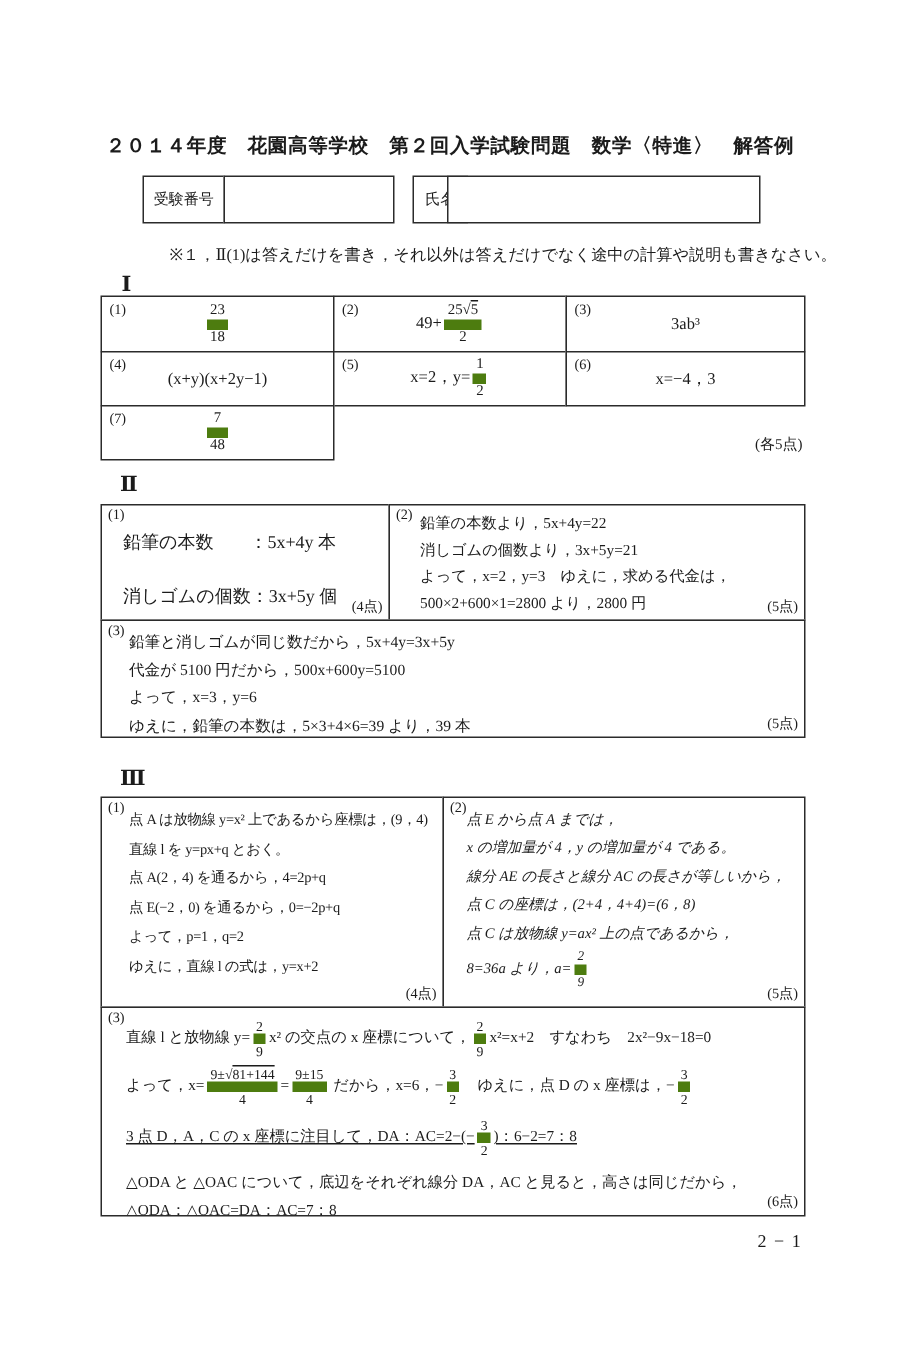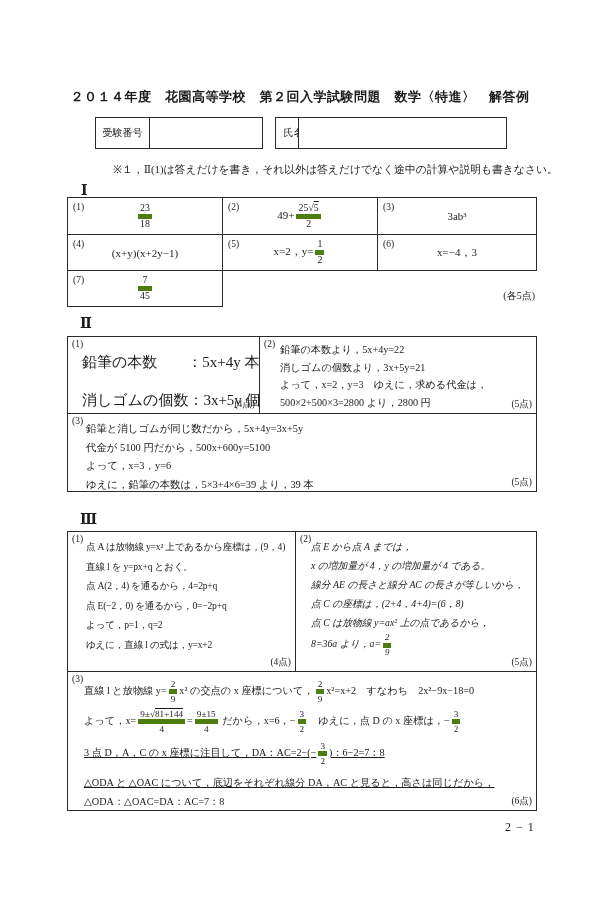--- a/index.html
+++ b/index.html
@@ -43,39 +43,39 @@
   .ca7{left:0;top:73px;width:156px;height:37px;}
   .pts1{position:absolute;right:2px;top:92px;font-size:10px;}
   
   .pno{position:absolute;left:4px;top:2px;font-size:9.5px;}
   .pts{position:absolute;right:4px;bottom:2px;font-size:9.5px;}
   .content{position:absolute;left:0;top:0;right:0;}
   .ln{white-space:nowrap;}
   .cp1{left:0;top:0;width:193px;height:78px;}
   .cp2{left:192px;top:0;width:278px;height:78px;}
   .cp3{left:0;top:77px;width:470px;height:79px;}
-  .c-p1{padding:16px 0 0 14px;font-size:15px;}
+  .c-p1{padding:16px 0 0 14px;font-size:12px;}
   .c-p1 .ln2{margin-top:19px;}
   .c-p2{padding:4px 0 0 20px;font-size:10.2px;line-height:17.5px;}
   .c-p3{padding:6px 0 0 18px;font-size:10.4px;line-height:18.5px;}
   .cq1{left:0;top:0;width:229px;height:141px;}
   .cq2{left:228px;top:0;width:242px;height:141px;}
   .cq3{left:0;top:140px;width:470px;height:140px;}
   .c-q1{padding:5px 0 0 18px;font-size:9.6px;line-height:19.5px;letter-spacing:-0.2px;}
   .c-q2{padding:5px 0 0 15px;font-size:9.8px;line-height:19px;font-style:italic;}
   .c-q2 .lnf{margin-top:1px;}
   .c-q3{padding:5px 0 0 16px;font-size:10.2px;}
   .c-q3 .l1{margin-top:2px;}
   .c-q3 .l2{margin-top:5px;}
   .c-q3 .l3{margin-top:7px;text-decoration:underline;}
-  .c-q3 .l4{margin-top:8px;line-height:16px;text-decoration:underline;}
+  .c-q3 .l4{margin-top:8px;line-height:16px;}
   .c-q3 .l5{margin-top:3px;line-height:16px;}
   
   .frac{display:inline-block;vertical-align:middle;text-align:center;line-height:1.1;margin:0 2px;font-size:0.9em;}
-  .frac .num{display:block;border-bottom:5px solid #4d7c0f;padding:0 2px;}
+  .frac .num{display:block;border-bottom:7px solid #4d7c0f;padding:0 2px;}
   .frac .den{display:block;padding:0 2px;}
   .ovl{text-decoration:overline;}
   .pagenum{position:absolute;left:505px;top:820px;font-size:12px;letter-spacing:1px;}
 </style>
 </head>
 <body>
 
 <div class="page">
 
   <div class="title">２０１４年度　花園高等学校　第２回入学試験問題　数学〈特進〉　解答例</div>
@@ -114,42 +114,42 @@
     <div class="cell icell ca5">
       <span class="cno">(5)</span>
       <span class="cval"><span>x=2，y=</span><span class="frac"><span class="num">1</span><span class="den">2</span></span></span>
     </div>
     <div class="cell icell ca6">
       <span class="cno">(6)</span>
       <span class="cval">x=−4，3</span>
     </div>
     <div class="cell icell ca7">
       <span class="cno">(7)</span>
-      <span class="cval"><span class="frac"><span class="num">7</span><span class="den">45</span></span></span>
+      <span class="cval"><span class="frac"><span class="num">7</span><span class="den">48</span></span></span>
     </div>
     <div class="pts1">(各5点)</div>
   </div>
 
   <div class="seclabel s2">Ⅱ</div>
   <div class="tbl tbl2">
     <div class="cell cp1">
       <span class="pno">(1)</span>
       <div class="content c-p1">
         <div class="ln">鉛筆の本数　　：5x+4y 本</div>
         <div class="ln ln2">消しゴムの個数：3x+5y 個</div>
       </div>
       <span class="pts">(4点)</span>
     </div>
     <div class="cell cp2">
       <span class="pno">(2)</span>
       <div class="content c-p2">
         <div class="ln">鉛筆の本数より，5x+4y=22</div>
         <div class="ln">消しゴムの個数より，3x+5y=21</div>
         <div class="ln">よって，x=2，y=3　ゆえに，求める代金は，</div>
-        <div class="ln">500×2+500×3=2800 より，2800 円</div>
+        <div class="ln">500×2+600×1=2800 より，2800 円</div>
       </div>
       <span class="pts">(5点)</span>
     </div>
     <div class="cell cp3">
       <span class="pno">(3)</span>
       <div class="content c-p3">
         <div class="ln">鉛筆と消しゴムが同じ数だから，5x+4y=3x+5y</div>
         <div class="ln">代金が 5100 円だから，500x+600y=5100</div>
         <div class="ln">よって，x=3，y=6</div>
         <div class="ln">ゆえに，鉛筆の本数は，5×3+4×6=39 より，39 本</div>

